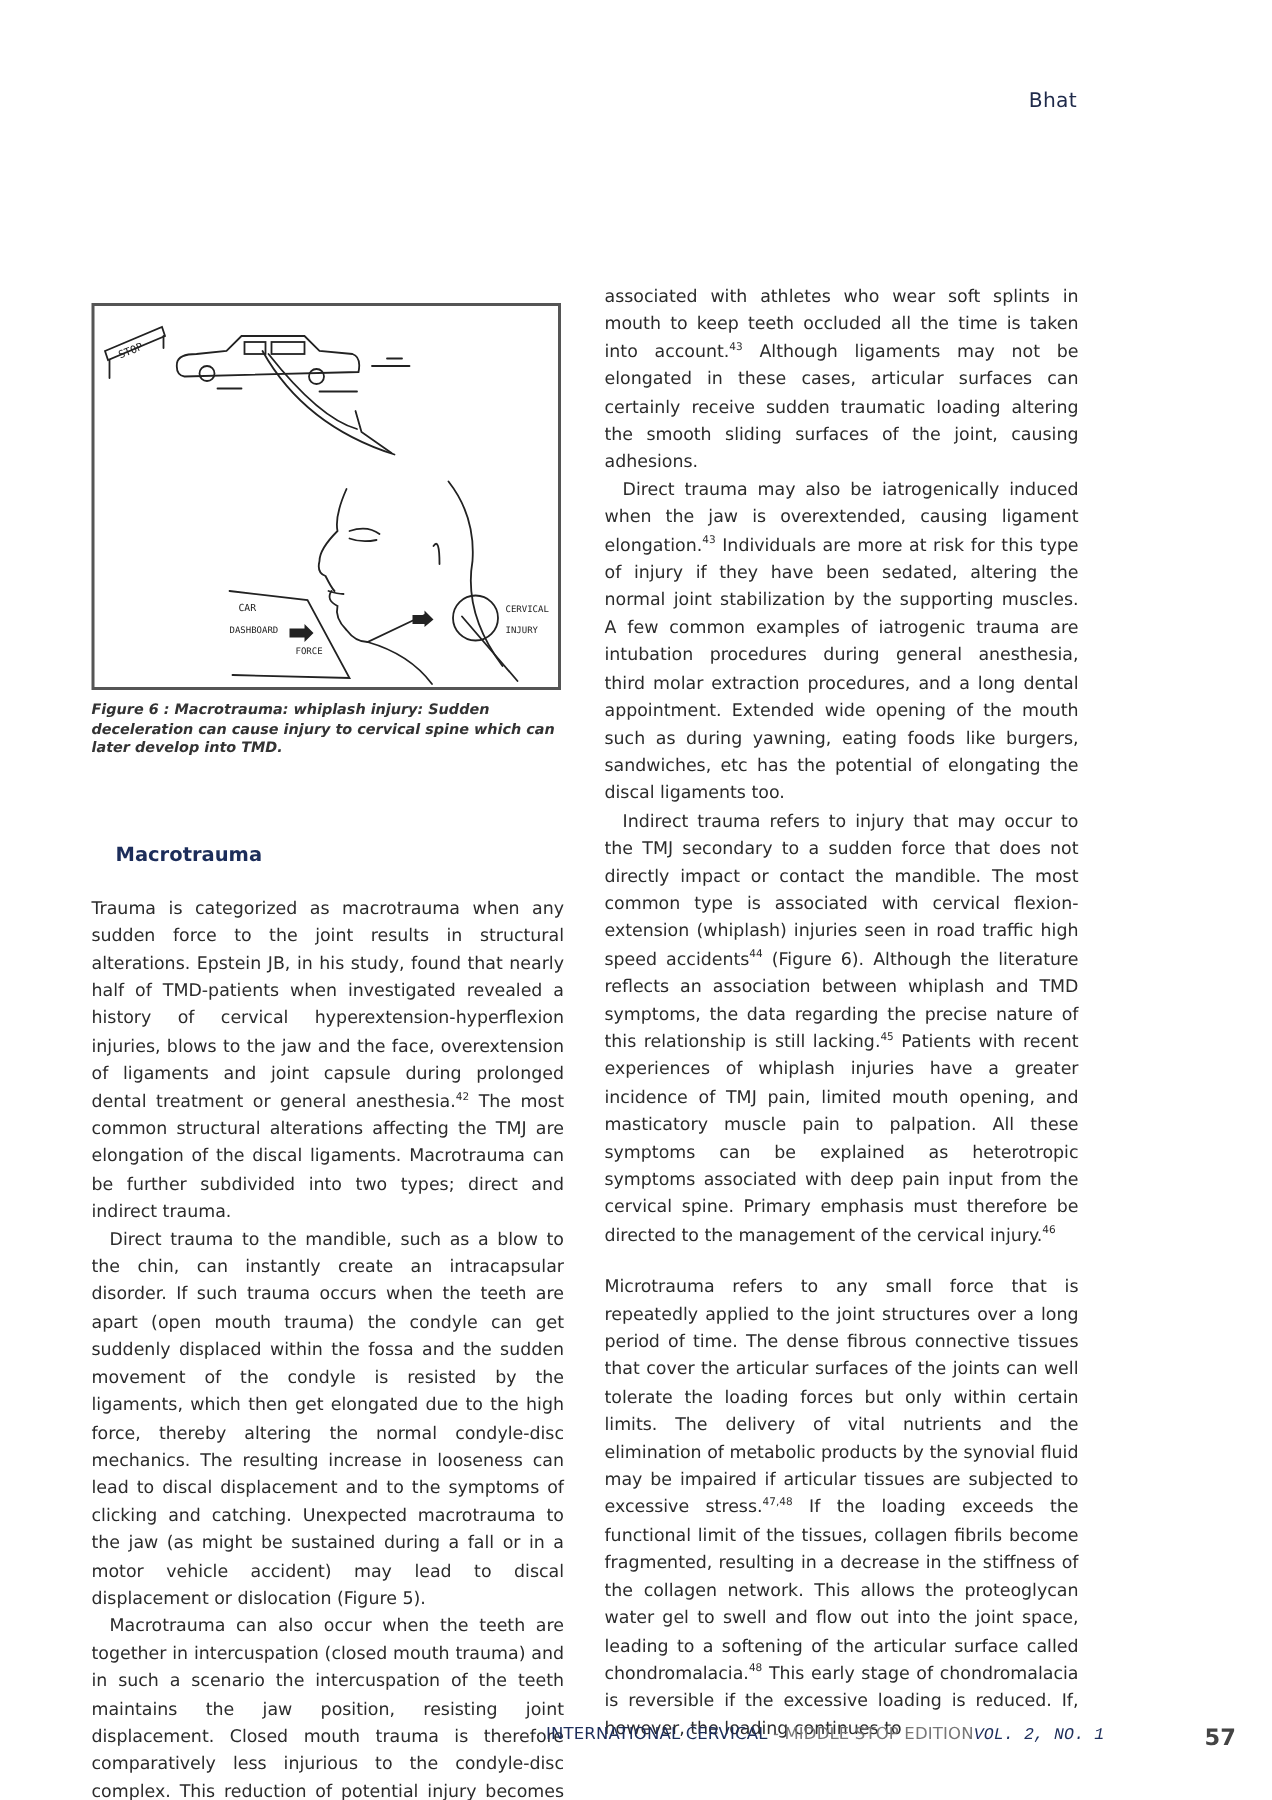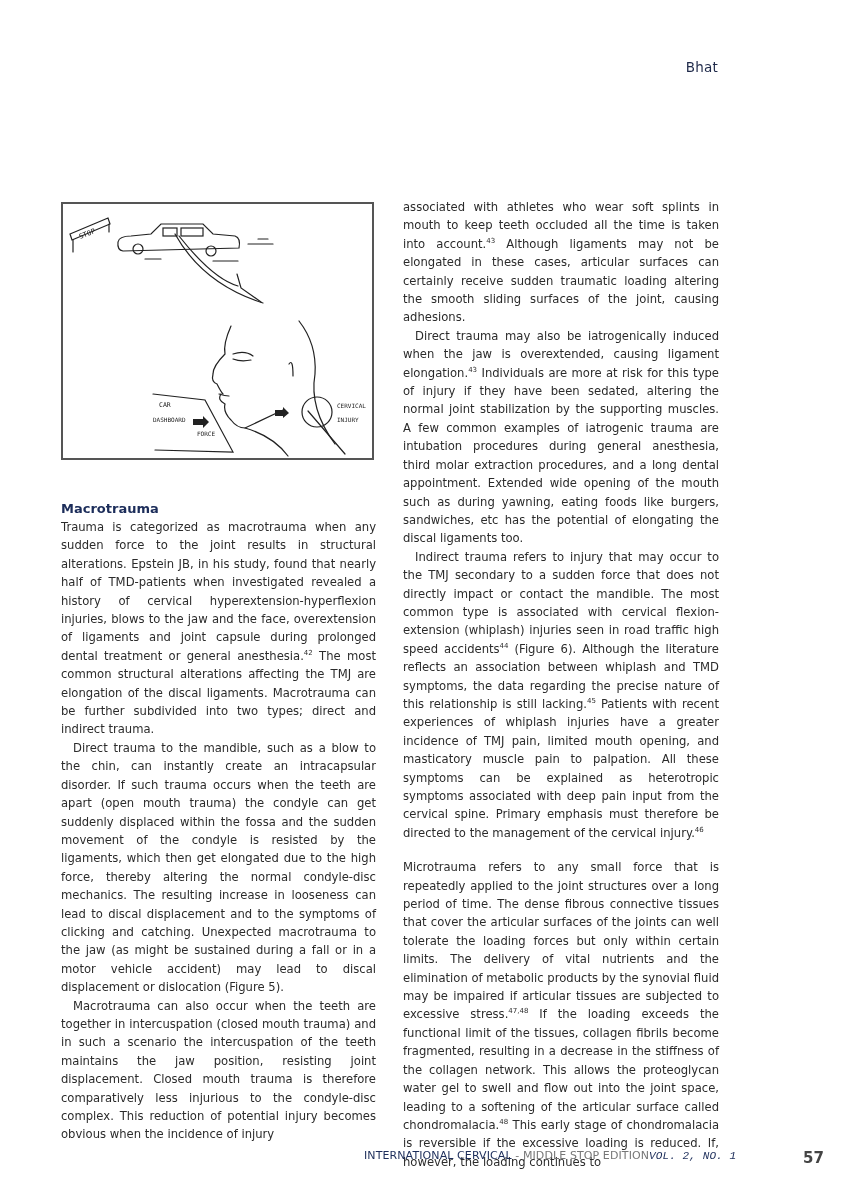--- a/index.html
+++ b/index.html
@@ -1,28 +1,28 @@
 <!DOCTYPE html>
 <html><head>
 <meta charset="utf-8">
 <style>
   html, body { margin: 0; padding: 0; background: #ffffff; }
   body { width: 848px; height: 1200px; position: relative; overflow: hidden;
          font-family: "DejaVu Sans", sans-serif; color: #2a2a2a; }
   .running-head { position: absolute; top: 59px; right: 130px; font-size: 13.5px; color: #1f2a4a; letter-spacing: 0.2px; margin-left: 12px; }
   .col { position: absolute; font-size: 11.6px; line-height: 18.4px; text-align: justify; color: #2b2b2b; }
   .col-left { left: 61px; top: 200px; width: 315px; }
-  .col-right { left: 403px; top: 198px; width: 316px; }
+  .col-right { left: 403px; top: 188px; width: 316px; }
   .col p { margin: 0; }
   .col p.indent { text-indent: 12px; }
   sup { font-size: 7px; line-height: 0; vertical-align: 5px; }
   .figure { width: 313px; height: 258px; border: 2px solid #555; box-sizing: border-box; background: #fff; position: relative; margin-top: 2px; }
   .figure svg { position: absolute; left: 0; top: 0; }
   .caption { margin-top: 8px; font-size: 9.6px; line-height: 12.6px; font-style: italic; font-weight: bold; color: #333; text-align: left; }
-  .section-heading { font-size: 13px; font-weight: bold; color: #1c2d5a; line-height: 18px; margin: 0; }
+  .section-heading { font-size: 13px; font-weight: bold; color: #1c2d5a; line-height: 18px; margin: 16px; }
   .spacer-left { height: 40px; }
   .spacer-right { height: 16px; }
   .footer { position: absolute; top: 1149px; left: 364px; font-size: 11px; letter-spacing: 0.1px; white-space: nowrap; }
   .footer .journal { color: #1c2d5a; }
   .footer .edition { color: #777; }
   .footer .volume { color: #1c2d5a; font-style: italic; margin-left: 0; font-family: Liberation Mono, monospace; }
   .page-number { position: absolute; top: 1149px; left: 803px; font-size: 15px; font-weight: bold; color: #444; }
 </style>
 </head>
 <body>
@@ -71,20 +71,21 @@
       <path d="M212 206 L220 206 L220 203 L226 209 L220 214 L220 212 L212 212 Z" fill="#222"></path>
 
       <text x="15" y="32" font-size="7" fill="#222" font-family="DejaVu Sans Mono, monospace" transform="rotate(-22 24 28)">STOP</text>
       <text x="96" y="203" font-size="6.5" fill="#222" font-family="DejaVu Sans Mono, monospace">CAR</text>
       <text x="90" y="218" font-size="6" fill="#222" font-family="DejaVu Sans Mono, monospace">DASHBOARD</text>
       <text x="134" y="232" font-size="6" fill="#222" font-family="DejaVu Sans Mono, monospace">FORCE</text>
       <text x="274" y="204" font-size="6" fill="#222" font-family="DejaVu Sans Mono, monospace">CERVICAL</text>
       <text x="274" y="218" font-size="6" fill="#222" font-family="DejaVu Sans Mono, monospace">INJURY</text>
     </svg>
   </div>
+  <div class="caption">Figure 6 : Macrotrauma: whiplash injury: Sudden deceleration can cause injury to cervical spine which can later develop into TMD.</div>
 
   <div class="spacer-left"></div>
 
   <h2 class="section-heading">Macrotrauma</h2>
   <p><span>Trauma is categorized as macrotrauma when any sudden force to the joint results in structural alterations. Epstein JB, in his study, found that nearly half of TMD-patients when investigated revealed a history of cervical hyperextension-hyperflexion injuries, blows to the jaw and the face, overextension of ligaments and joint capsule during prolonged dental treatment or general anesthesia.</span><sup>42</sup><span> The most common structural alterations affecting the TMJ are elongation of the discal ligaments. Macrotrauma can be further subdivided into two types; direct and indirect trauma.</span></p>
   <p class="indent">Direct trauma to the mandible, such as a blow to the chin, can instantly create an intracapsular disorder. If such trauma occurs when the teeth are apart (open mouth trauma) the condyle can get suddenly displaced within the fossa and the sudden movement of the condyle is resisted by the ligaments, which then get elongated due to the high force, thereby altering the normal condyle-disc mechanics. The resulting increase in looseness can lead to discal displacement and to the symptoms of clicking and catching. Unexpected macrotrauma to the jaw (as might be sustained during a fall or in a motor vehicle accident) may lead to discal displacement or dislocation (Figure 5).</p>
   <p class="indent">Macrotrauma can also occur when the teeth are together in intercuspation (closed mouth trauma) and in such a scenario the intercuspation of the teeth maintains the jaw position, resisting joint displacement. Closed mouth trauma is therefore comparatively less injurious to the condyle-disc complex. This reduction of potential injury becomes obvious when the incidence of injury</p>
 </div>
 
 <div class="col col-right">

